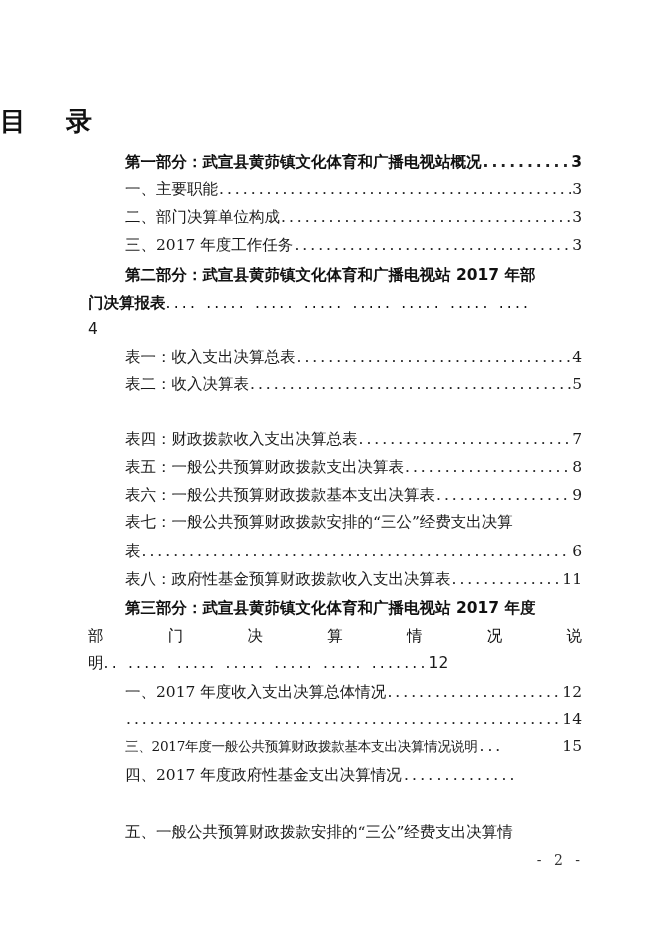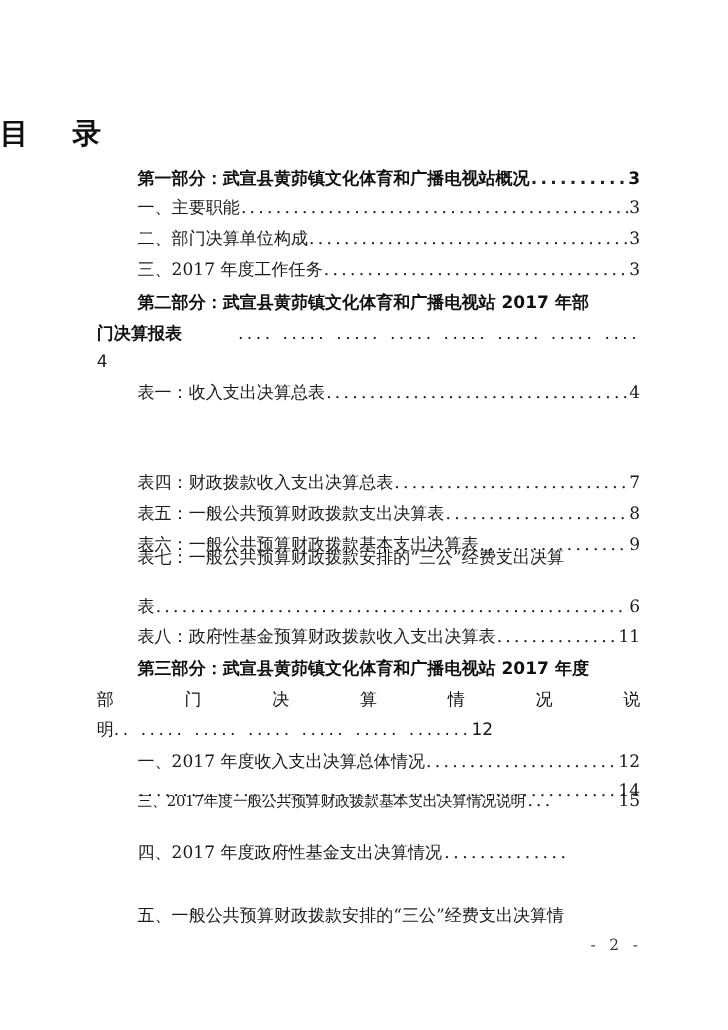--- a/index.html
+++ b/index.html
@@ -5,21 +5,21 @@
   html, body { margin: 0; padding: 0; background: #ffffff; }
   body { width: 662px; height: 936px; position: relative; overflow: hidden;
          font-family: "DejaVu Serif", "Liberation Serif", serif; color: #1a1a1a; }
   .page { position: absolute; left: 0; top: 0; width: 662px; height: 936px; }
   .title { position: absolute; left: 0; width: 662px; top: 104px; text-align: left;
            font-family: "DejaVu Sans", sans-serif; font-weight: bold; font-size: 26px; letter-spacing: 40px; color: #111; }
   .title span { display: inline-block; }
   .row { position: absolute; left: 88px; width: 494px; height: 24px; line-height: 24px;
          font-size: 15.5px; white-space: nowrap; display: flex; align-items: baseline; }
   .row.ind { left: 125px; width: 457px; }
-  .row.bold { font-family: "DejaVu Sans", sans-serif; font-weight: bold; color: #111; font-size: 15.5px; justify-content: space-between; }
+  .row.bold { font-family: "DejaVu Sans", sans-serif; font-weight: bold; color: #111; font-size: 15.5px; }
   .row .label { flex: 0 0 auto; }
   .row .dots { flex: 1 1 auto; overflow: hidden; letter-spacing: 3px; margin: 0 1px; color: #222; }
   .row .dots::before { content: "................................................................................................................"; }
   .row .pg { flex: 0 0 auto; }
   .row.sans { font-family: "DejaVu Sans", sans-serif; }
   .row.justify { justify-content: space-between; }
   .row.justify span { flex: 0 0 auto; }
   .compact { font-size: 13.6px; letter-spacing: -0.3px; }
   .footer { position: absolute; right: 78px; top: 852px; font-size: 14px; letter-spacing: 4px; color: #333; }
 </style>
@@ -62,36 +62,41 @@
   </div>
   <div class="row sans" style="top:317px">
     <span class="pg">4</span>
   </div>
 
   <div class="row ind" style="top:345px">
     <span class="label">表一：收入支出决算总表</span>
     <span class="dots"></span>
     <span class="pg">4</span>
   </div>
+  <div class="row ind" style="top:372px">
+    <span class="label">表二：收入决算表</span>
+    <span class="dots"></span>
+    <span class="pg">5</span>
+  </div>
   <div class="row ind" style="top:427px">
     <span class="label">表四：财政拨款收入支出决算总表</span>
     <span class="dots"></span>
     <span class="pg">7</span>
   </div>
   <div class="row ind" style="top:455px">
     <span class="label">表五：一般公共预算财政拨款支出决算表</span>
     <span class="dots"></span>
     <span class="pg">8</span>
   </div>
   <div class="row ind" style="top:483px">
     <span class="label">表六：一般公共预算财政拨款基本支出决算表</span>
     <span class="dots"></span>
     <span class="pg">9</span>
   </div>
-  <div class="row ind" style="top:495px">
+  <div class="row ind" style="top:510px">
     <span class="label">表七：一般公共预算财政拨款安排的“三公”经费支出决算</span>
   </div>
   <div class="row ind" style="top:539px">
     <span class="label">表</span>
     <span class="dots"></span>
     <span class="pg">6</span>
   </div>
   <div class="row ind" style="top:567px">
     <span class="label">表八：政府性基金预算财政拨款收入支出决算表</span>
     <span class="dots"></span>
@@ -118,21 +123,21 @@
 
   <div class="row ind" style="top:680px">
     <span class="label">一、2017 年度收入支出决算总体情况</span>
     <span class="dots"></span>
     <span class="pg">12</span>
   </div>
   <div class="row ind" style="top:707px">
     <span class="dots"></span>
     <span class="pg">14</span>
   </div>
-  <div class="row ind" style="top:716px">
+  <div class="row ind" style="top:734px">
     <span class="label compact">三、2017年度一般公共预算财政拨款基本支出决算情况说明</span>
     <span class="label" style="letter-spacing:3px;margin-left:2px">...</span>
     <span style="flex:1"></span>
     <span class="pg">15</span>
   </div>
   <div class="row ind" style="top:763px">
     <span class="label">四、2017 年度政府性基金支出决算情况</span>
     <span class="label" style="letter-spacing:3.2px;margin-left:2px">..............</span>
   </div>
   <div class="row ind" style="top:820px">

